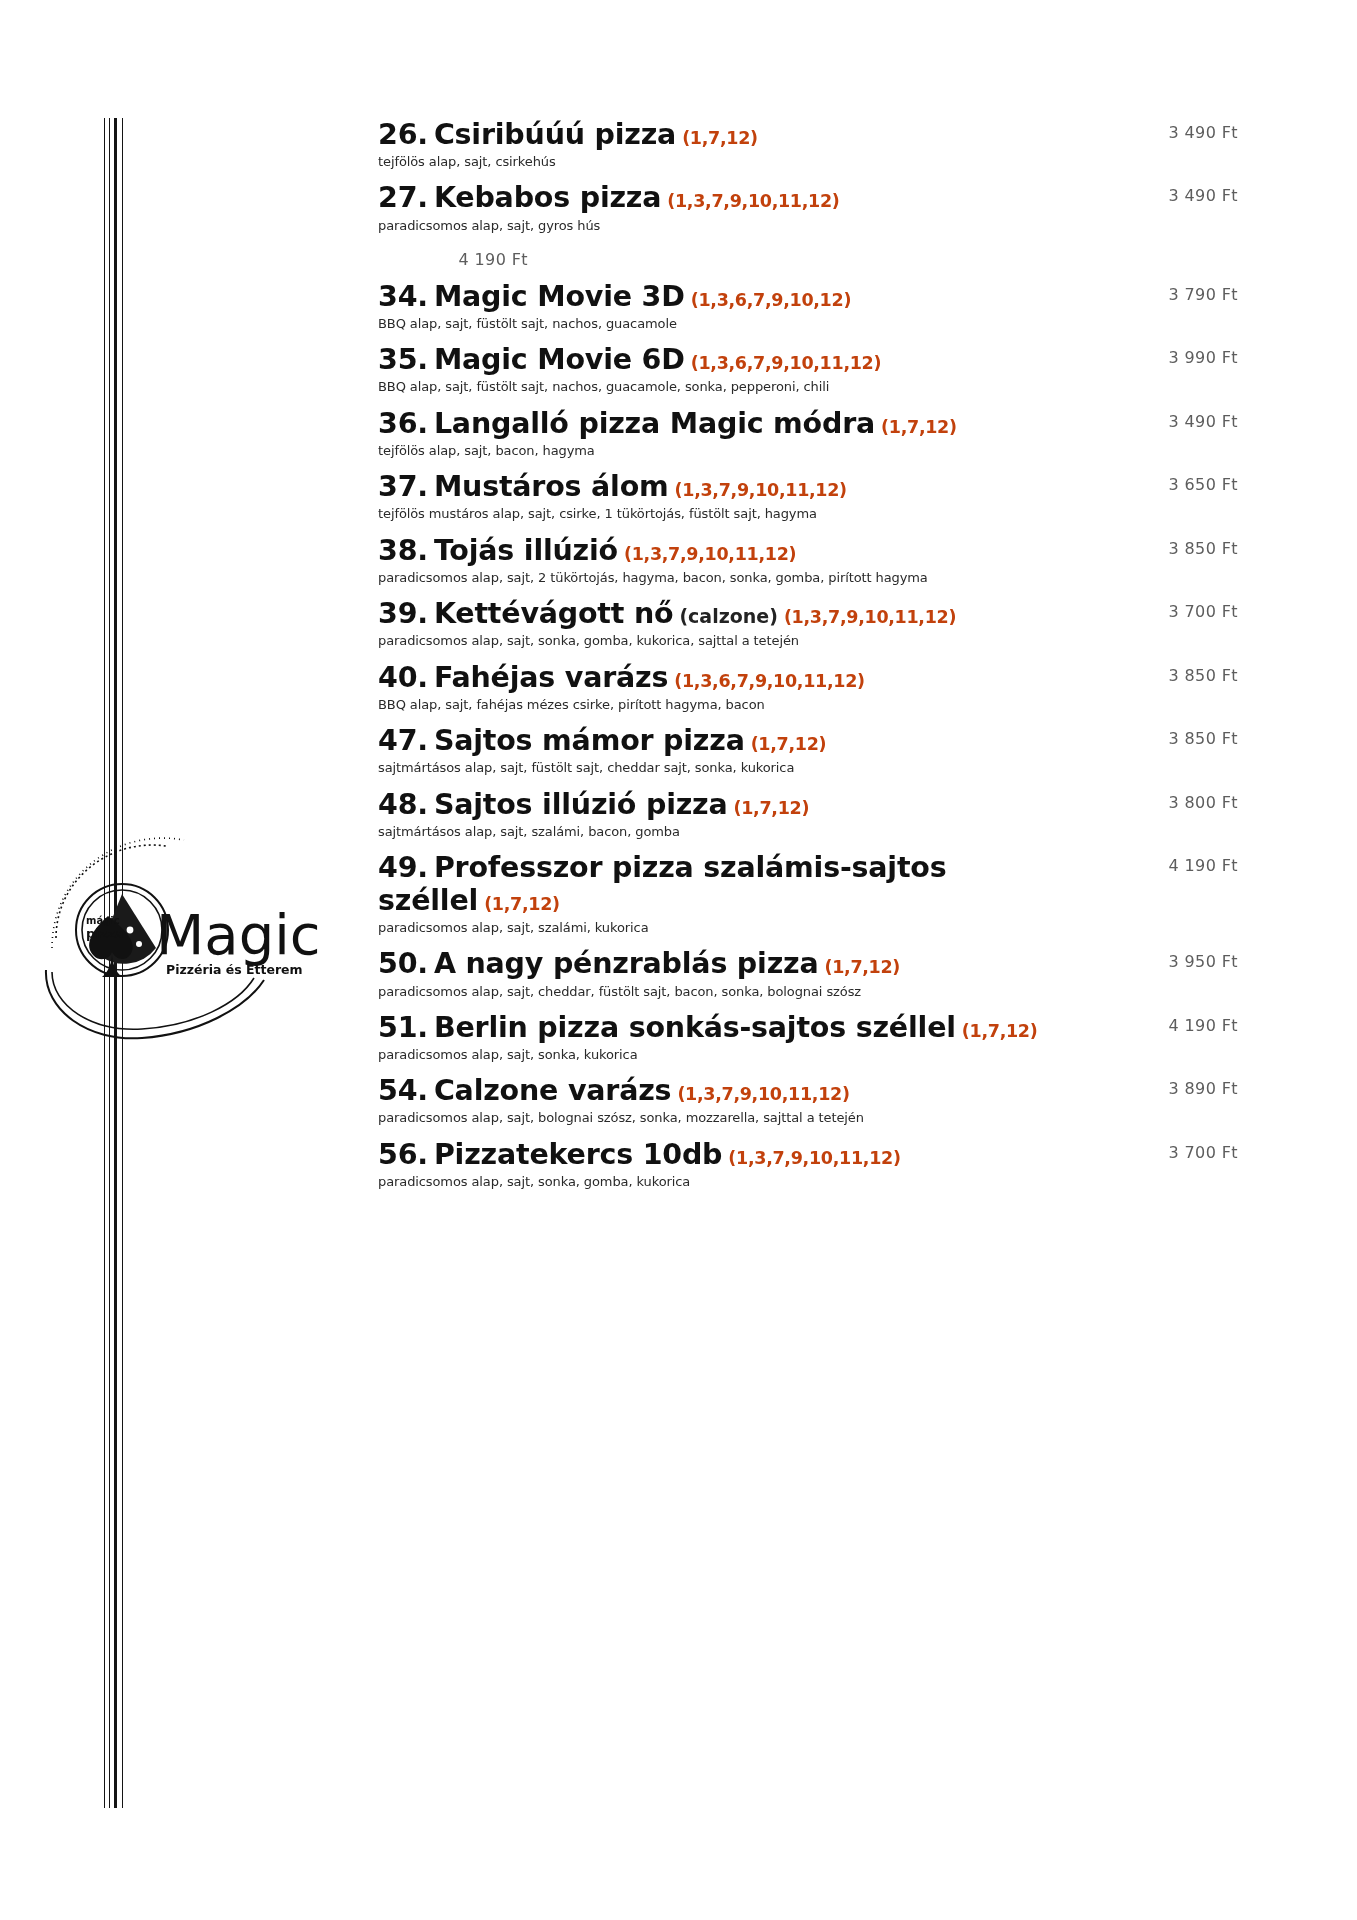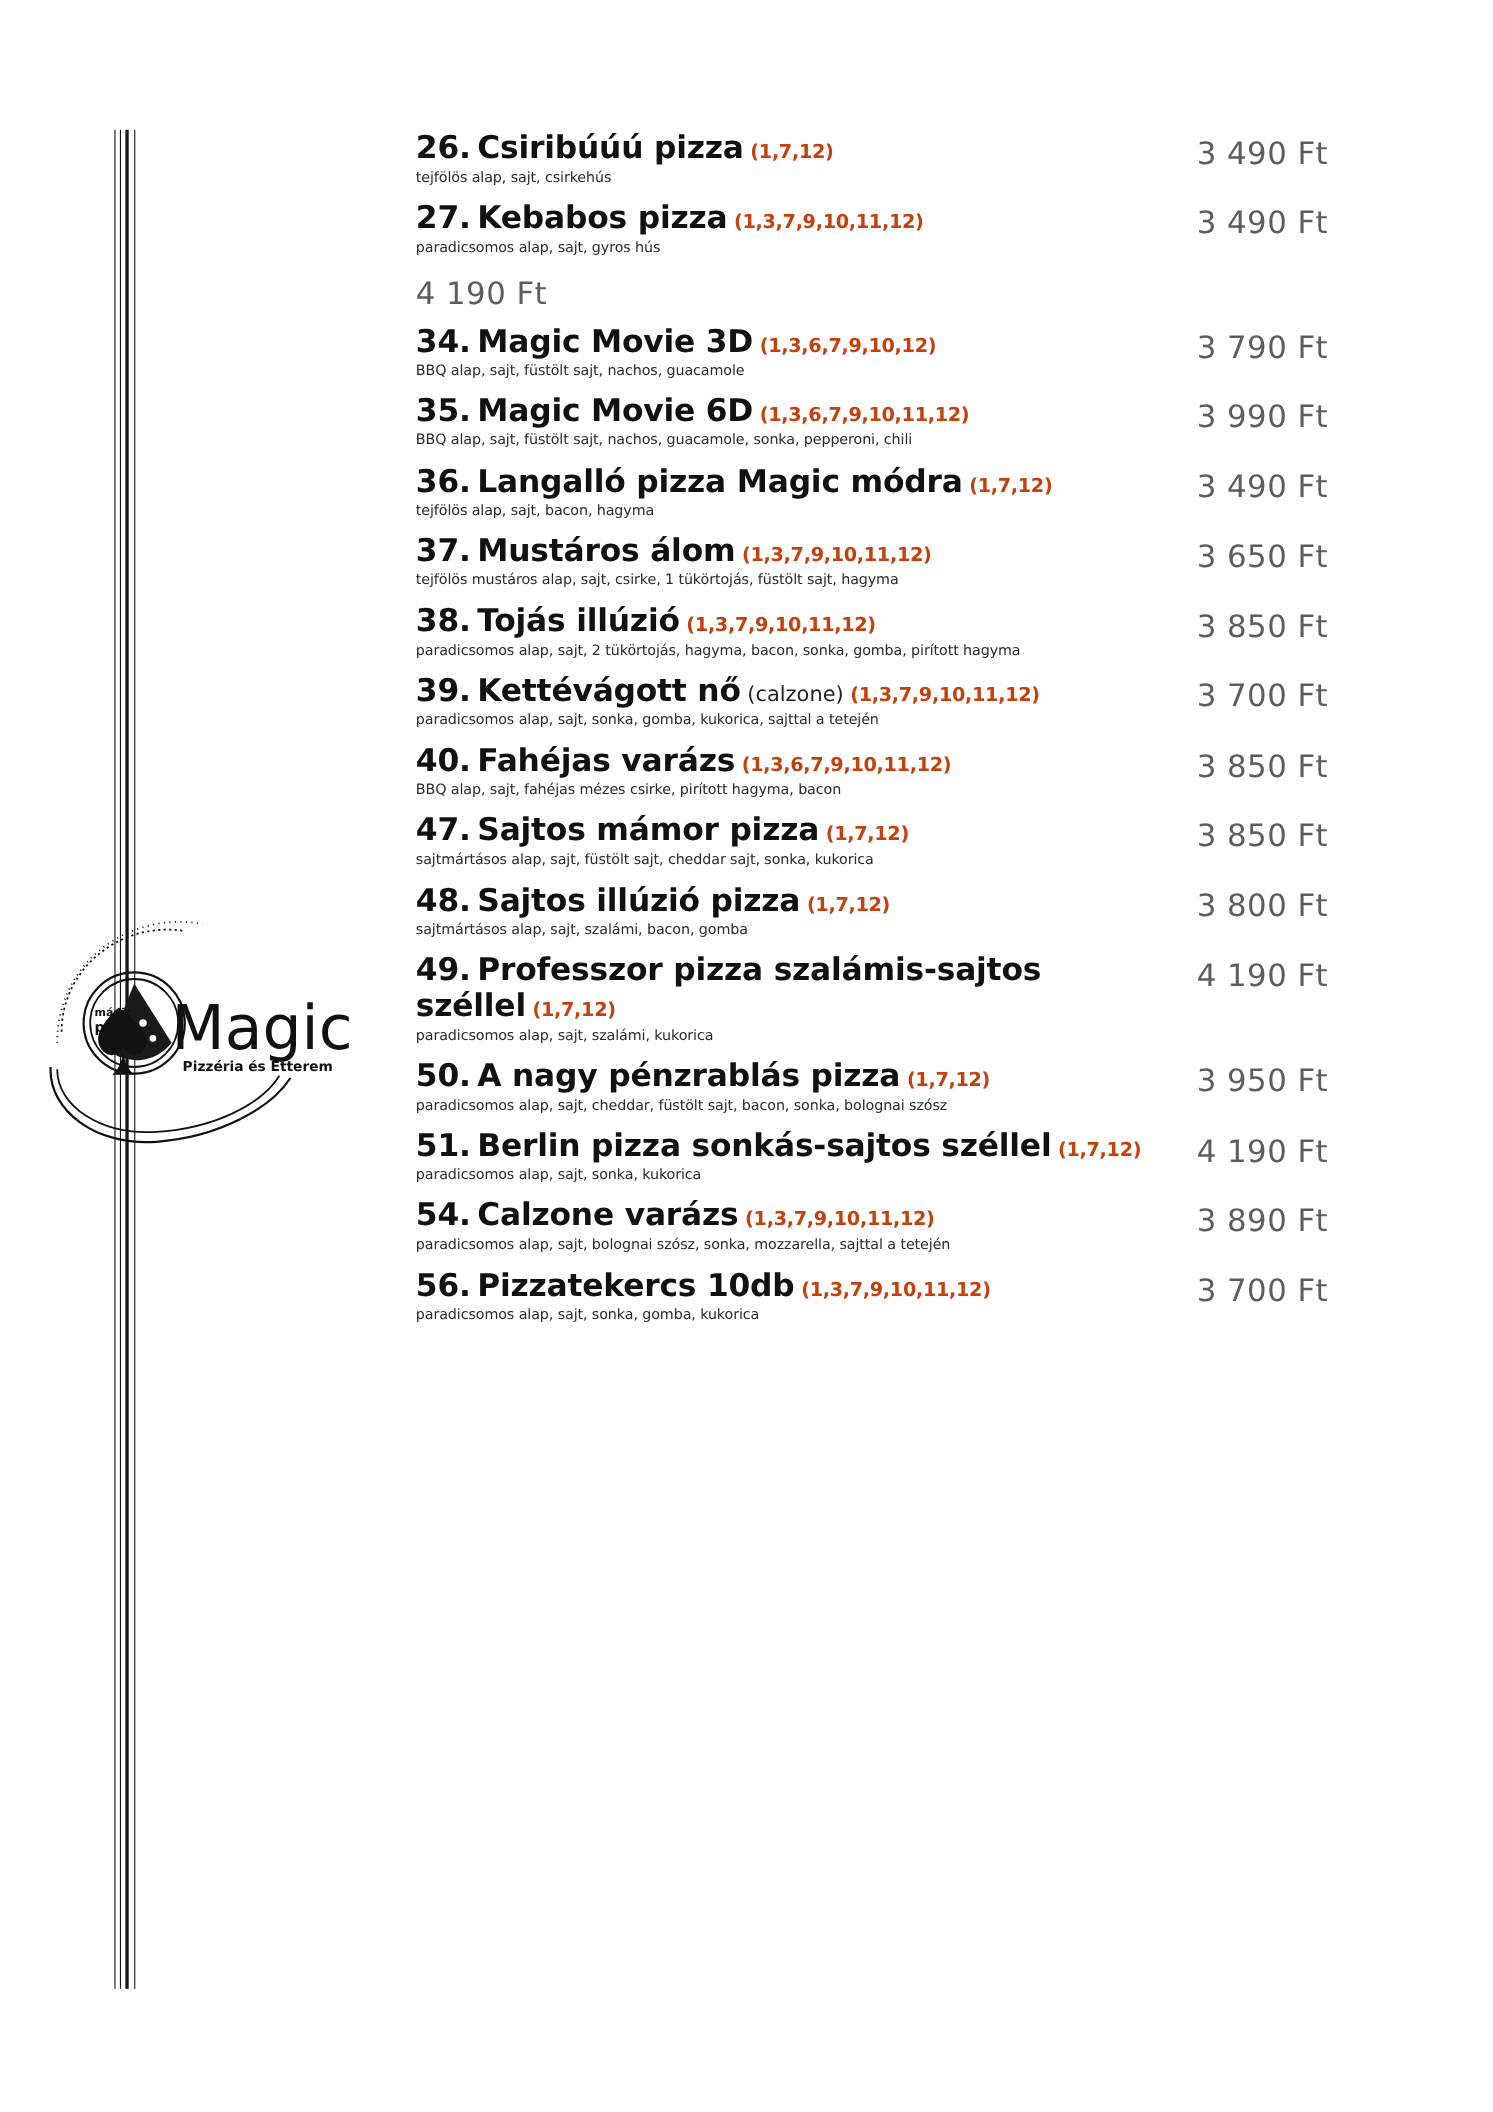--- a/index.html
+++ b/index.html
@@ -79,37 +79,38 @@
     font-size: 17.5px;
     font-weight: bold;
     color: #c2410c;
     letter-spacing: -0.3px;
     margin-left: 6px;
     white-space: nowrap;
     margin-top: 20px;
   }
   .calz {
     font-size: 19px;
-    font-weight: normal;
+    font-weight: bold;
     color: #232323;
     margin-left: 6px;
     margin-top: 37px;
   }
   .desc {
     margin: 2px 0 0 0;
     font-size: 13px;
     line-height: 1.34;
     color: #2a2a2a;
     letter-spacing: -0.1px;
     max-width: 780px;
   }
   .price {
     flex: 0 0 auto;
     width: 150px;
-    font-size: 28px;
+    text-align: right;
+    font-size: 16px;
     color: #5d5d5d;
     letter-spacing: 0.4px;
     padding-top: 5px;
     white-space: nowrap;
   }
 </style>
 </head>
 <body>
 
 <div class="rules">

